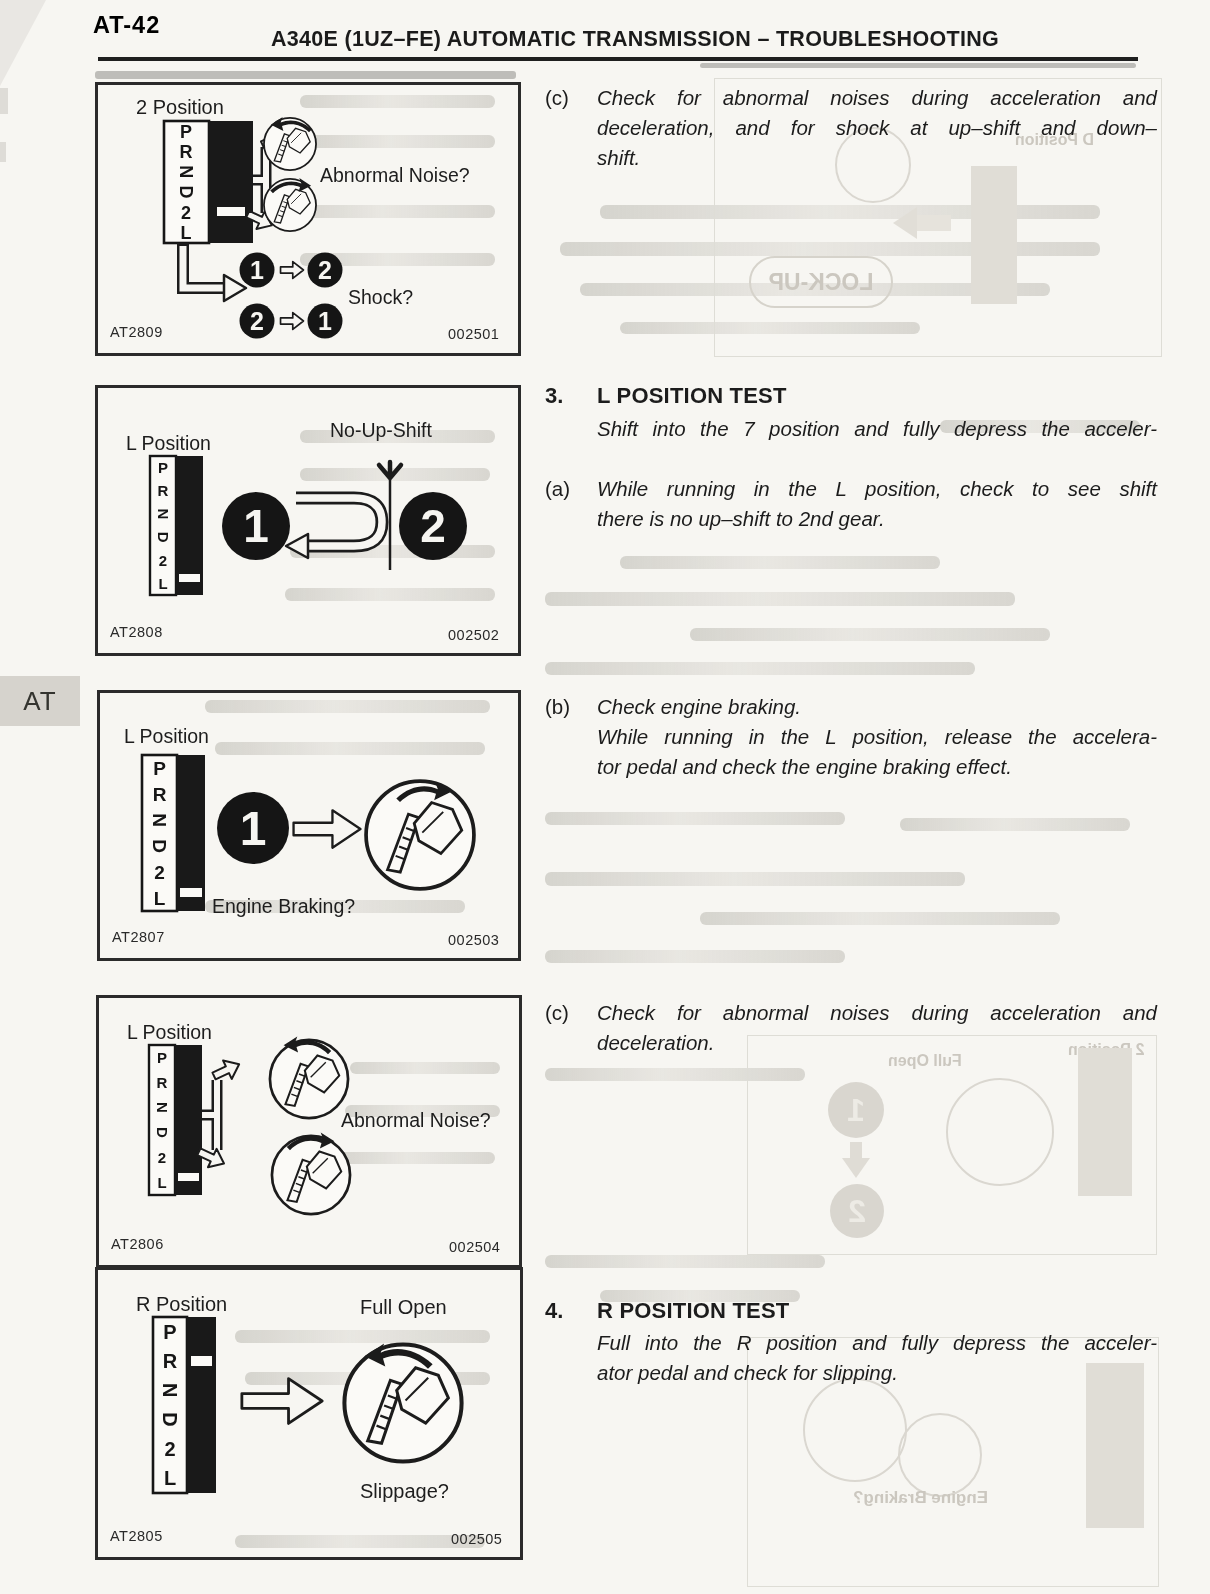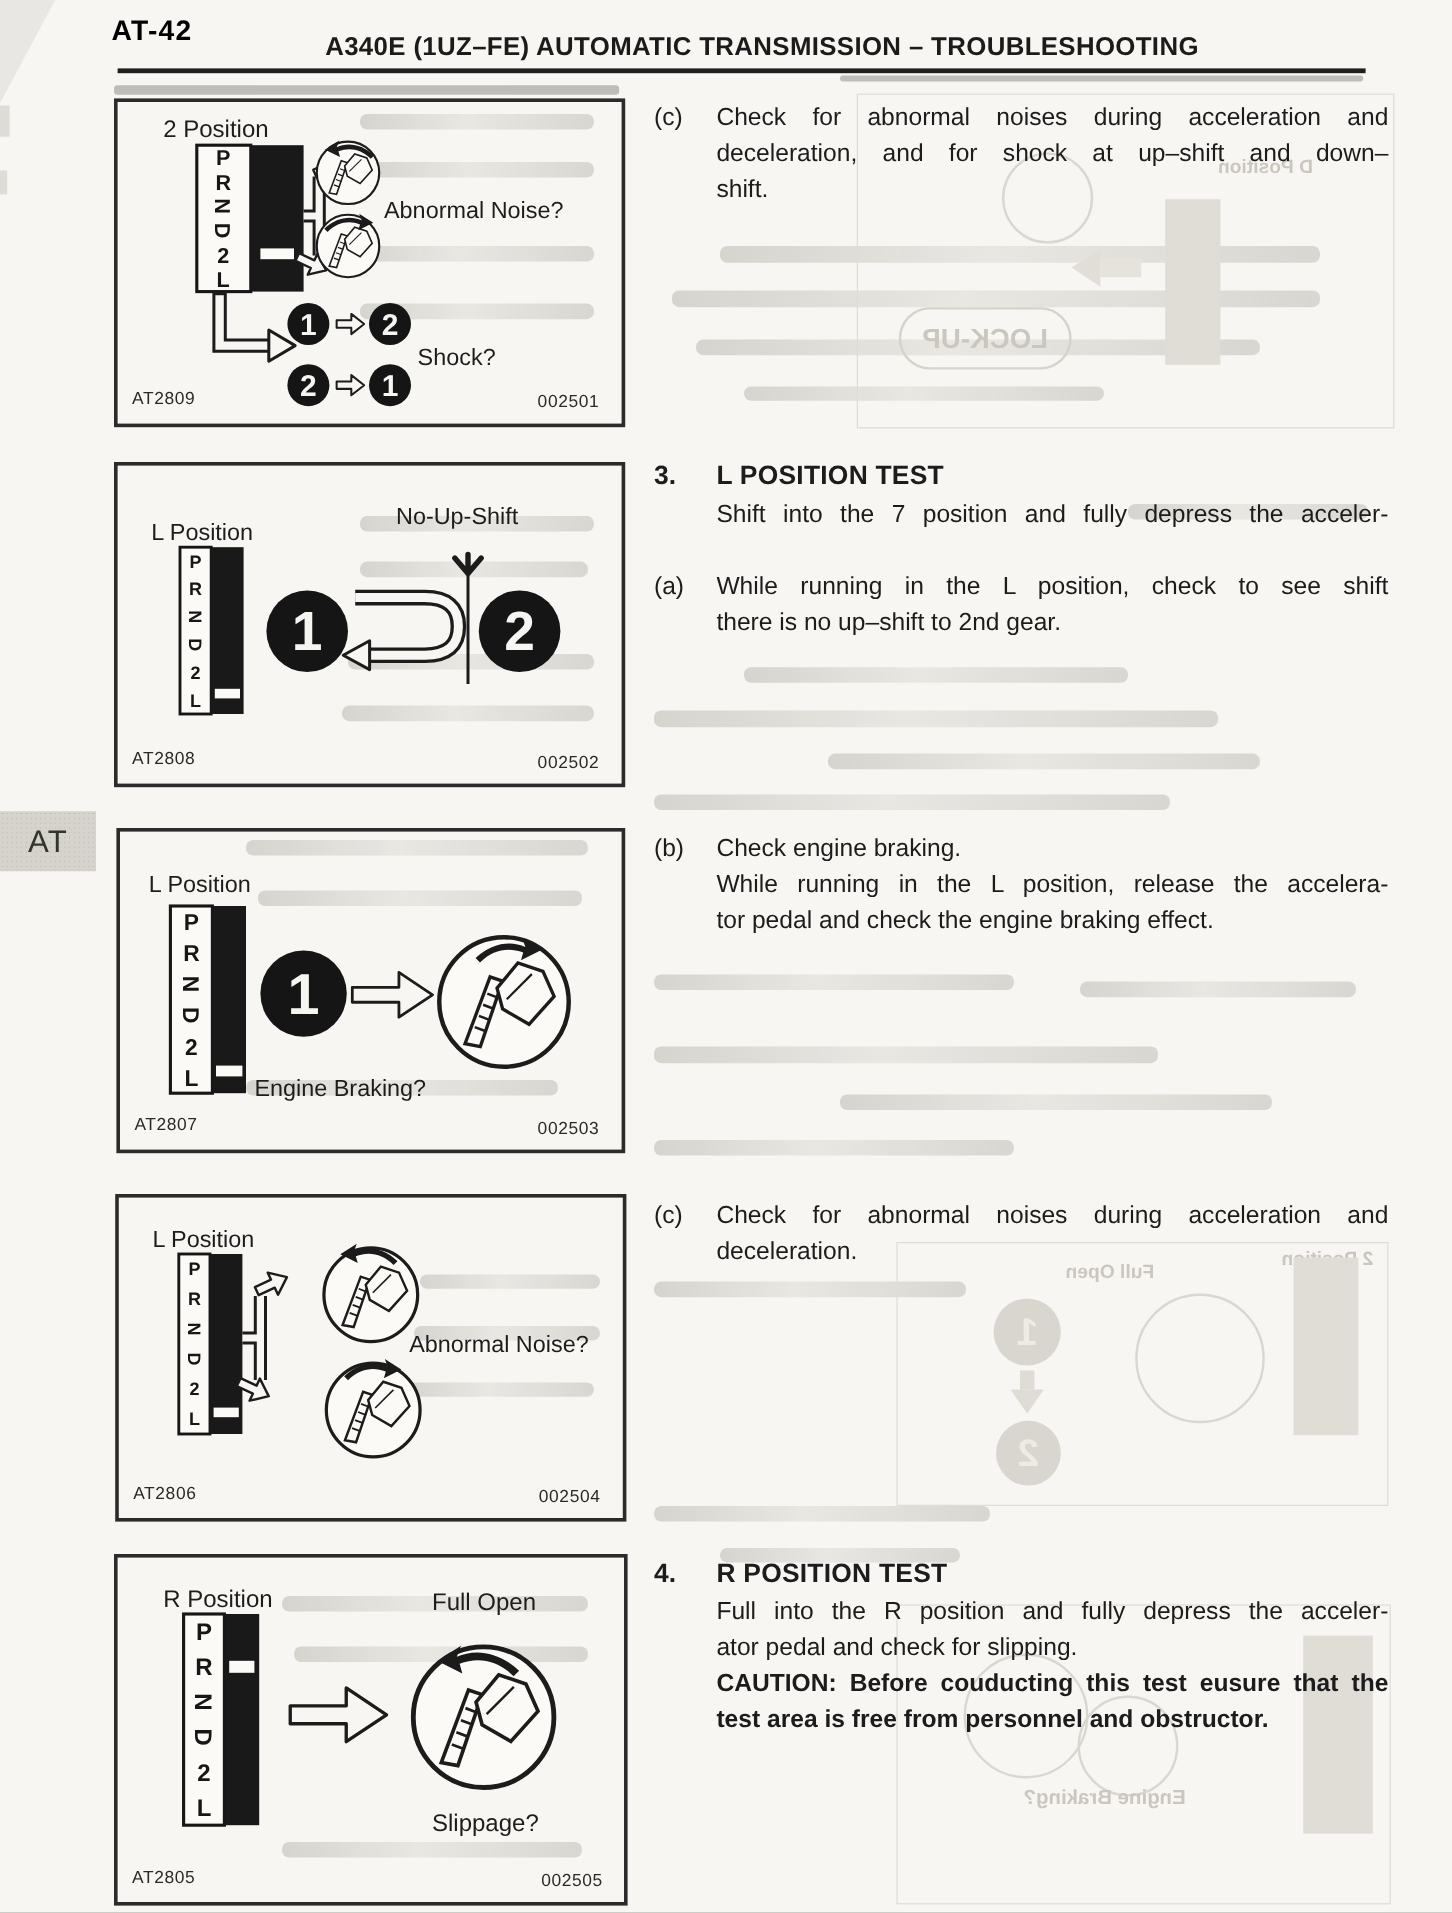--- a/index.html
+++ b/index.html
@@ -31,21 +31,21 @@
   .gl{fill:#161616;font-weight:700;}
   .cnum{fill:#f6f5f1;font-weight:700;text-anchor:middle;}
   .fid{fill:#2a2a2a;font-size:14.5px;letter-spacing:.5px;}
   .tube-b{stroke:#1c1c1c;fill:none;}
   .tube-w{stroke:#f7f6f2;fill:none;}
   .ohead{fill:#f7f6f2;stroke:#1c1c1c;stroke-width:2.5;stroke-linejoin:round;}
   
   .tblock{position:absolute;left:543px;width:614px;font-size:20.5px;line-height:30px;color:#1c1c1c;z-index:2;}
   .plabel{position:absolute;left:2px;top:0;}
   .tlines{margin-left:54px;width:560px;}
-  .tline{white-space:normal;}
+  .tline{white-space:normal;font-style:italic;}
   .tline.j{text-align:justify;text-align-last:justify;}
   .hblock{position:absolute;left:543px;width:614px;font-size:22px;font-weight:700;line-height:30px;z-index:2;}
   .hnum{position:absolute;left:2px;top:0;}
   .htitle{margin-left:54px;letter-spacing:.2px;}
   .bold .tline{font-weight:700;}
   
   .ghostbox{position:absolute;border:1.5px solid #deddd6;z-index:0;}
   .gh{position:absolute;}
   .mir{transform:scaleX(-1);}
   .gtext{color:#cbc7bf;font-weight:700;filter:blur(.5px);white-space:nowrap;}
@@ -294,21 +294,21 @@
       <use href="#sym-pedal" x="168" y="39" width="84" height="84"></use>
       <use href="#sym-carrow" width="52" height="21" transform="translate(182,36)"></use>
       <use href="#sym-pedal" x="170" y="135" width="84" height="84"></use>
       <use href="#sym-carrow" width="52" height="21" transform="translate(238,132) scale(-1,1)"></use>
       <text class="cap" x="242" y="129" font-size="19.5">Abnormal Noise?</text>
       <text class="fid" x="12" y="251">AT2806</text>
       <text class="fid" x="350" y="254" font-size="13.5">002504</text>
     </svg>
   </div>
 
-  <div class="fig" style="left:95px;top:1295px;width:422px;height:287px">
+  <div class="fig" style="left:95px;top:1267px;width:422px;height:287px">
     <svg viewBox="0 0 416 281" width="416" height="281">
       <text class="cap" x="38" y="41" font-size="20">R Position</text>
       <text class="cap" x="262" y="44" font-size="20">Full Open</text>
       <g>
         <rect x="55" y="47" width="34" height="176" fill="#fbfaf7" stroke="#161616" stroke-width="2.6"></rect>
         <rect x="89" y="47" width="29" height="176" fill="#191919"></rect>
         <rect x="93" y="86" width="21" height="10" fill="#fbfaf7"></rect>
         <text class="gl" font-size="20" text-anchor="middle" x="72" y="68.9">P</text>
         <text class="gl" font-size="20" text-anchor="middle" x="72" y="98.2">R</text>
         <text class="gl" font-size="20" text-anchor="middle" x="72" y="127.5" transform="rotate(90 72 120.3)">N</text>
@@ -369,20 +369,14 @@
   <div class="hblock" style="top:1296px">
     <span class="hnum">4.</span>
     <span class="htitle">R POSITION TEST</span>
   </div>
   <div class="tblock" style="top:1328px">
     <div class="tlines">
         <div class="tline j">Full into the R position and fully depress the acceler-</div>
         <div class="tline">ator pedal and check for slipping.</div>
       </div>
   </div>
-  <div class="tblock bold" style="top:1388px">
-    <div class="tlines">
-        <div class="tline j">CAUTION: Before couducting this test eusure that the</div>
-        <div class="tline">test area is free from personnel and obstructor.</div>
-      </div>
-  </div>
 
 </div>
 
 </body></html>

